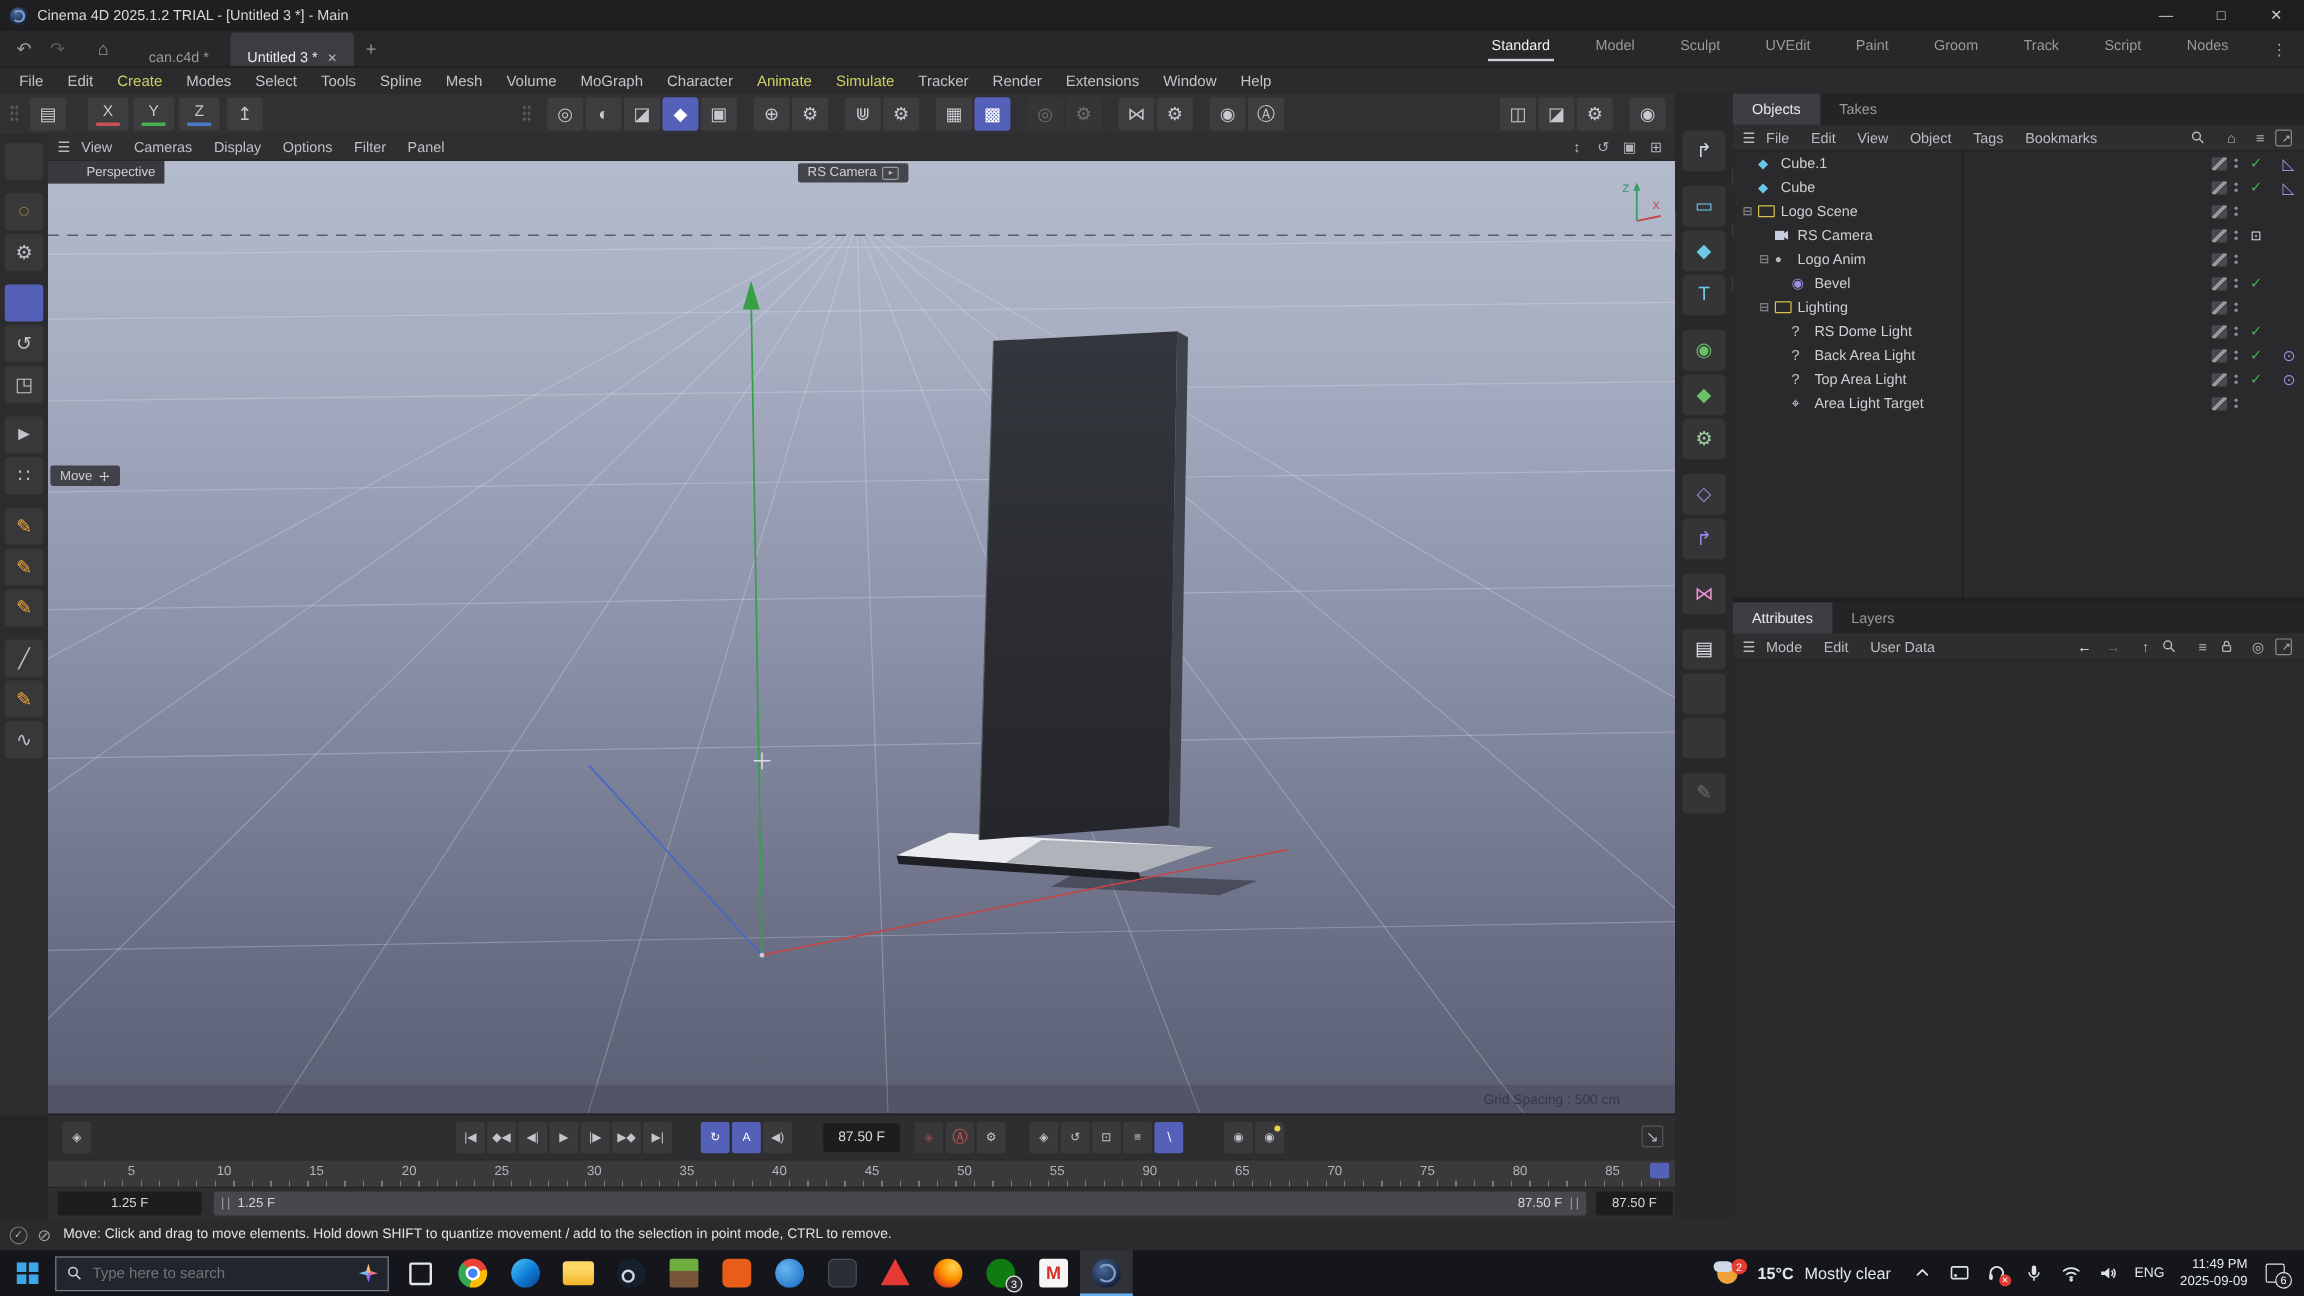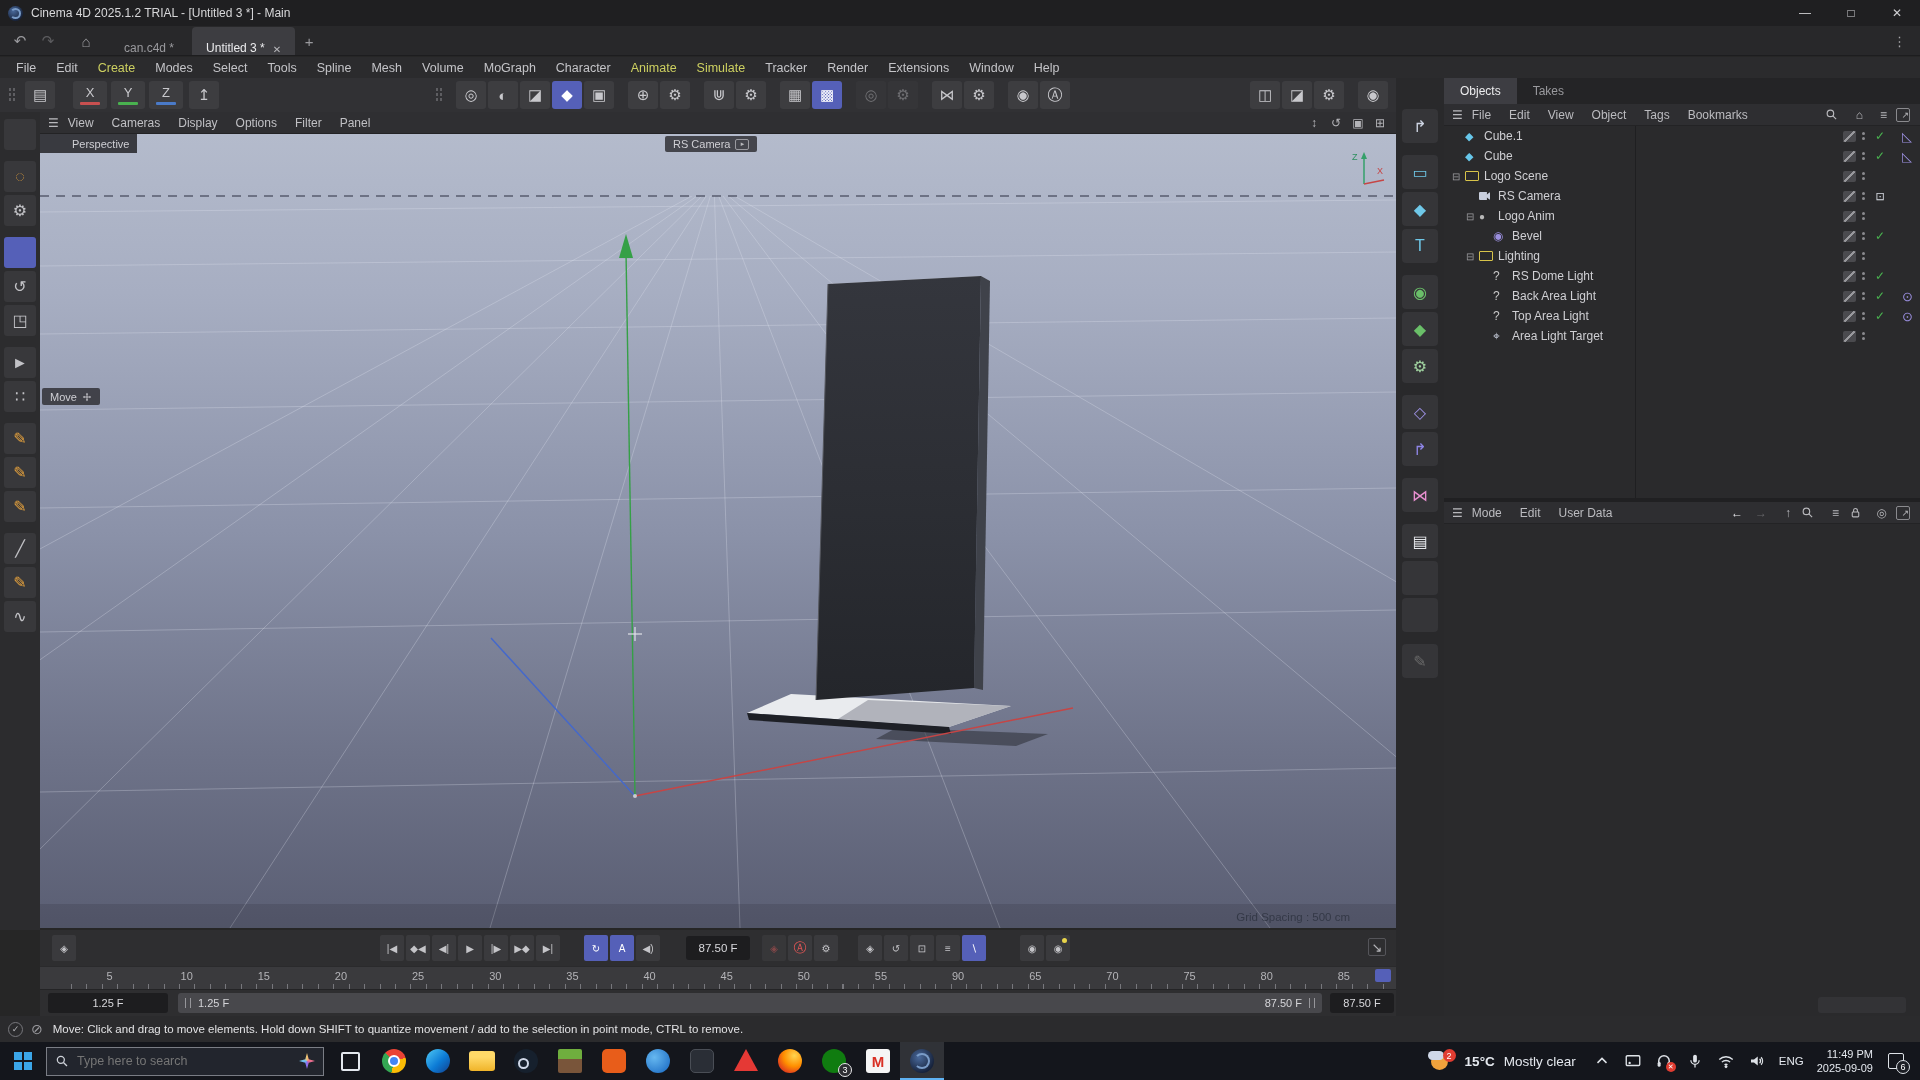--- a/index.html
+++ b/index.html
@@ -296,20 +296,40 @@
         <span>can.c4d *</span>
 
       </span>
 
       <span class="doc-tab active">
         <span>Untitled 3 *</span>
         <span class="close">✕</span>
       </span>
     </span>
   <span class="tbtn">+</span>
+  <span id="layout-tabs">
+
+      <span class="ltab active">Standard</span>
+
+      <span class="ltab">Model</span>
+
+      <span class="ltab">Sculpt</span>
+
+      <span class="ltab">UVEdit</span>
+
+      <span class="ltab">Paint</span>
+
+      <span class="ltab">Groom</span>
+
+      <span class="ltab">Track</span>
+
+      <span class="ltab">Script</span>
+
+      <span class="ltab">Nodes</span>
+    </span>
   <span id="tab-overflow">⋮</span>
 </div>
 
 <div id="menubar">
 
     <span class="mitem">File</span>
 
     <span class="mitem">Edit</span>
 
     <span class="mitem accent">Create</span>
@@ -989,20 +1009,25 @@
           <span class="tdots">
             <i></i>
             <i></i>
           </span>
           <span class="tstate"></span>
           <span class="ttag"></span>
         </div>
       </div>
   </div>
   <div id="panel-split"></div>
+  <div class="ptabs">
+
+  <span class="ptab active">Attributes</span>
+      <span class="ptab">Layers</span>
+    </div>
   <div class="pmenu">
     <span class="hamb">☰</span>
     <span style="display:flex;">
 
     <span class="mitem">Mode</span>
         <span class="mitem">Edit</span>
         <span class="mitem">User Data</span>
       </span>
     <span class="picons">
 

